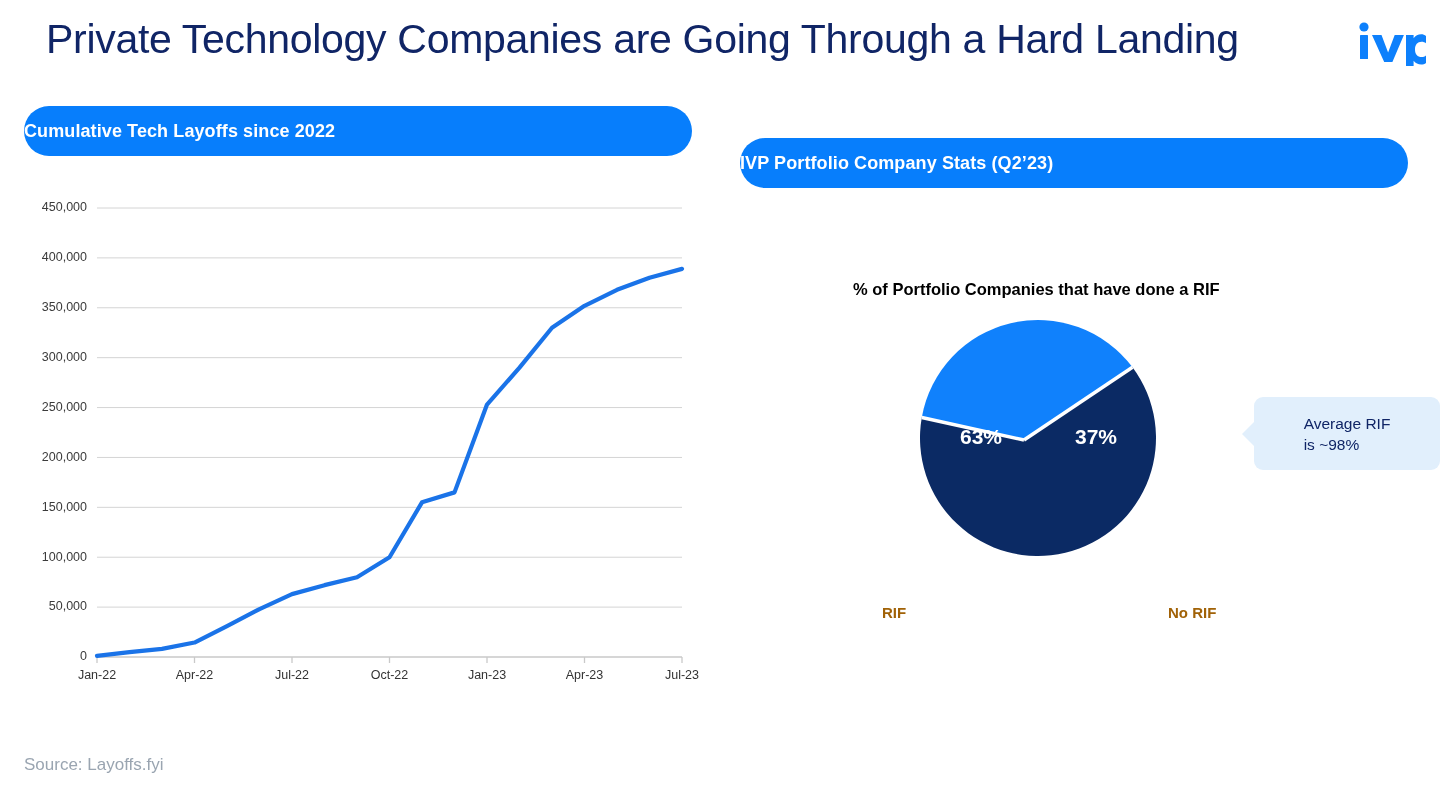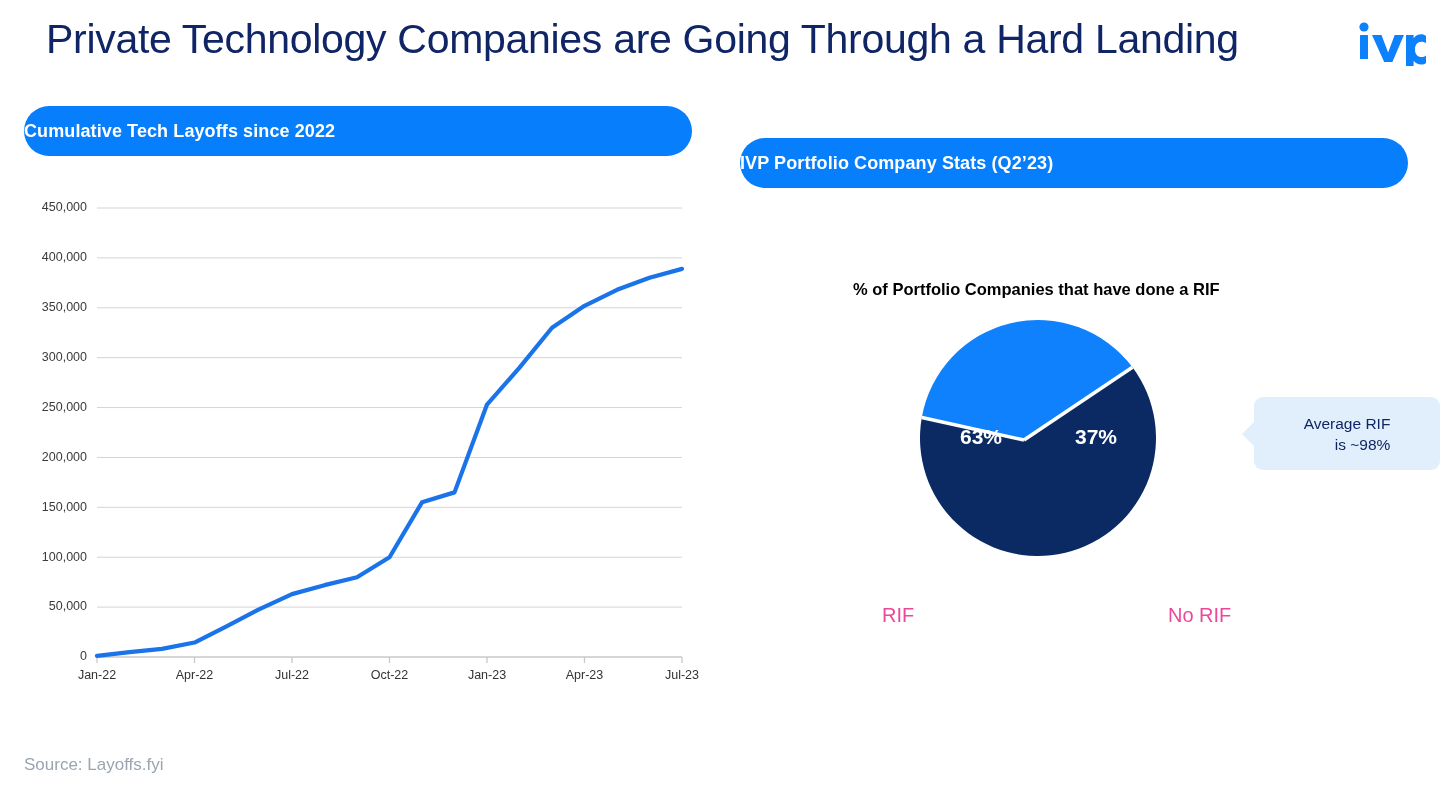--- a/index.html
+++ b/index.html
@@ -112,23 +112,24 @@
   .slice-label {
     font-size: 21px;
     font-weight: bold;
     fill: #ffffff;
     text-anchor: middle;
     dominant-baseline: middle;
     font-family: "Liberation Sans", sans-serif;
   }
   .pie-side-label {
     position: absolute;
-    font-size: 20px;
-    color: #ec4899;
+    font-size: 15px;
+    color: #a16207;
     white-space: nowrap;
+    font-weight: bold;
   }
   #label-rif    { left: 142px; top: 424px; }
   #label-no-rif { left: 420px; top: 424px; margin-left: 8px; }
 
   
   #callout {
     position: absolute;
     left: 514px;
     top: 217px;
     width: 186px;
@@ -144,21 +145,21 @@
     left: -12px;
     top: 24px;
     width: 0; height: 0;
     border-top: 13px solid transparent;
     border-bottom: 13px solid transparent;
     border-right: 13px solid #E1EFFC;
   }
   #callout-text {
     font-size: 15.5px;
     color: #102566;
-    text-align: right;
+    text-align: left;
     line-height: 21px;
   }
 
   
   #source-note {
     position: absolute;
     left: 24px;
     top: 755px;
     font-size: 17px;
     color: #9aa5b1;

